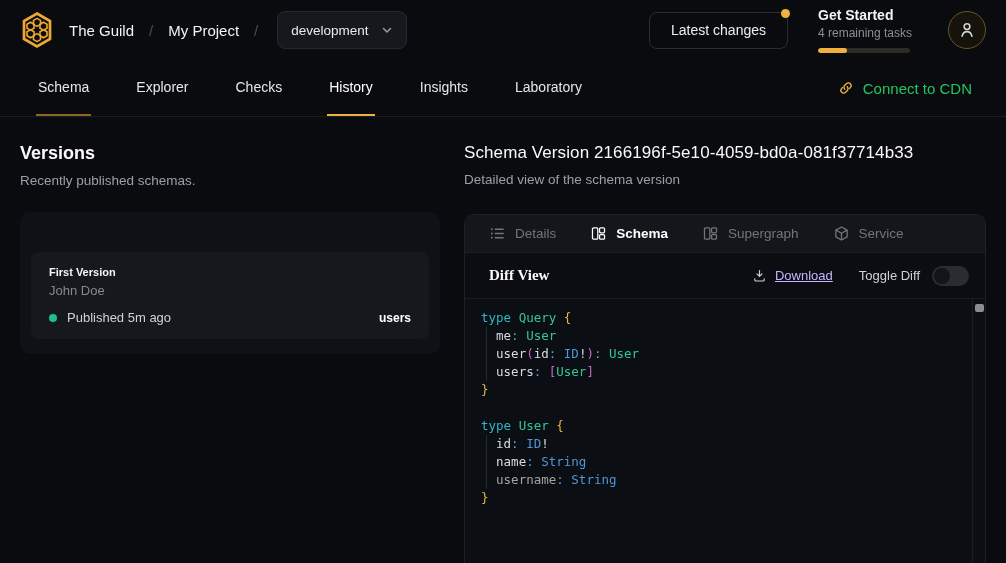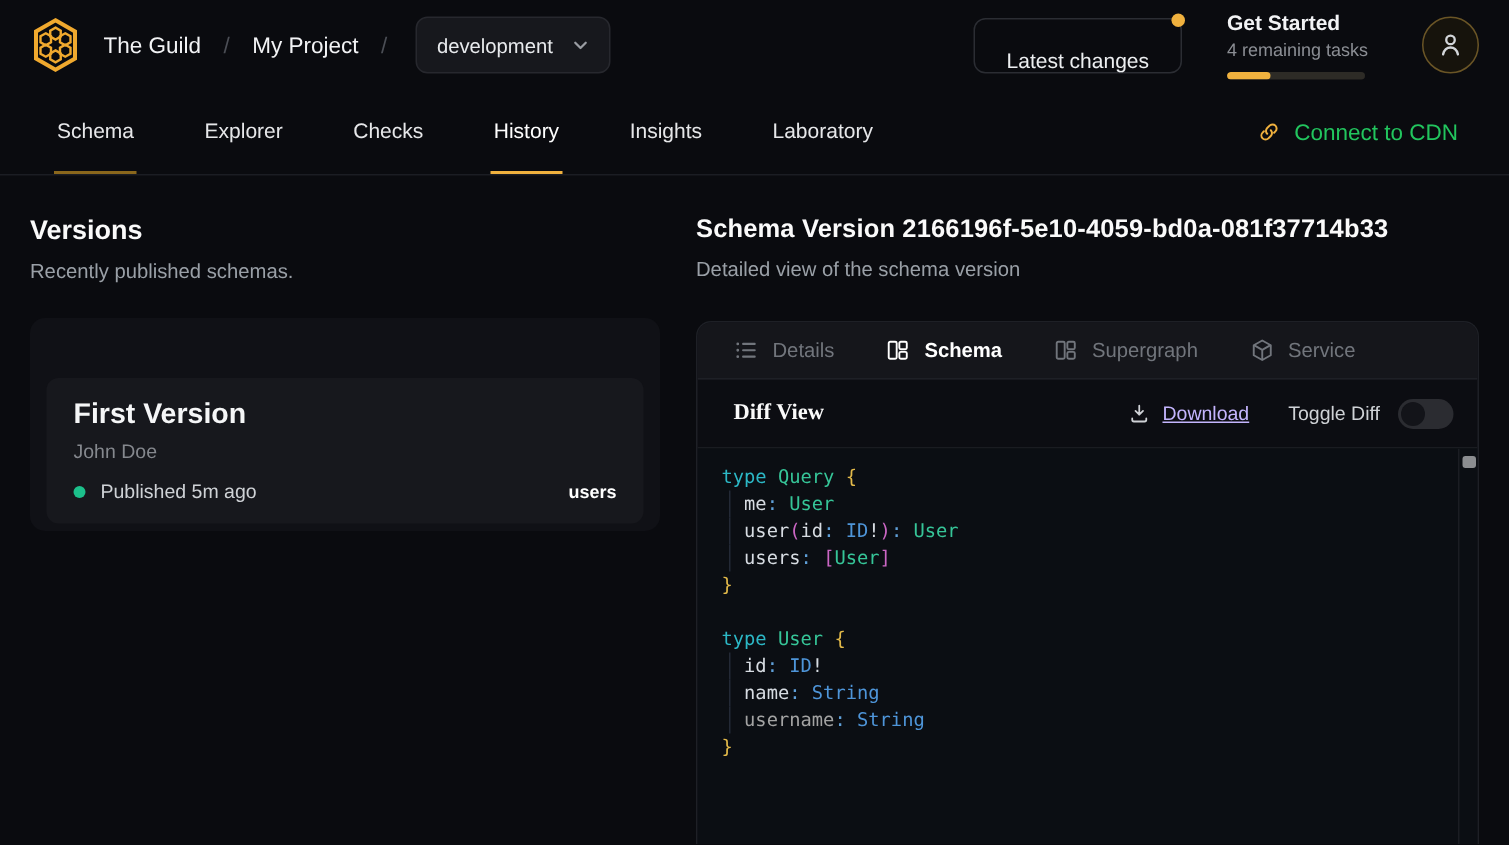--- a/index.html
+++ b/index.html
@@ -17,21 +17,21 @@
   .logo { display:flex; align-items:center; cursor:pointer; }
   .crumb { color:#f2f3f5; font-weight:500; cursor:pointer; }
   .crumb-sep { color:#4b4e55; }
   .target-select {
     margin-left:4px; height:38px; display:flex; align-items:center; gap:12px;
     background:#17181d; border:1px solid #27282e; border-radius:8px;
     padding:0 13px; font-size:13.5px; color:#e8eaed; cursor:pointer;
   }
   .header-right { margin-left:auto; display:flex; align-items:center; gap:30px; }
   .latest-btn {
-    position:relative; height:37px; padding:0 21px; display:flex; align-items:flex-end;
+    position:relative; height:37px; padding:0 21px; display:flex; align-items:center;
     border:1px solid #2b2d33; border-radius:8px; font-size:14px; color:#eceef0;
     background:transparent; cursor:pointer;
   }
   .latest-dot { position:absolute; top:-4px; right:-3px; width:9px; height:9px;
     border-radius:50%; }
   .get-started { cursor:pointer; width:100px; }
   .gs-title { font-size:14px; font-weight:600; color:#f2f3f5; }
   .gs-sub { font-size:12px; color:#8b8e94; margin-top:3px; white-space:nowrap; }
   .gs-track { margin-top:8px; height:5px; width:92px; background:#2d2b26; border-radius:3px; overflow:hidden; }
   .gs-fill { height:100%; border-radius:3px; }
@@ -49,29 +49,29 @@
     color:#22c55e; font-size:15px; font-weight:500; cursor:pointer; }
 
   
   .main { display:flex; height:446px; }
   .left-col { width:460px; flex:none; padding:26px 20px 0 20px; }
   .panel-title { font-size:18px; font-weight:700; color:#fafafa; }
   .panel-sub { font-size:13.5px; color:#9aa0a7; margin-top:9px; }
   .versions-card { margin-top:24px; background:#101116; border-radius:10px;
     padding:40px 11px 11px 11px; height:142px; }
   .version-item { background:#17181d; border-radius:8px; padding:14px 18px; cursor:pointer; }
-  .vi-name { font-size:19px; font-weight:600; color:#f5f6f7; }
+  .vi-name { font-size:11px; font-weight:600; color:#f5f6f7; }
   .vi-author { font-size:13px; color:#85888e; margin-top:5px; }
   .vi-row { display:flex; align-items:center; margin-top:12px; }
   .vi-dot { width:8px; height:8px; border-radius:50%; margin-right:10px; flex:none; }
   .vi-status { font-size:13px; color:#cfd2d6; }
   .vi-badge { margin-left:auto; font-size:12px; font-weight:700; color:#ffffff; }
 
   .right-col { flex:1; padding:26px 20px 0 4px; display:flex; flex-direction:column; }
-  .detail-title { font-size:17px; font-weight:700; color:#fafafa; letter-spacing:.1px; }
+  .detail-title { font-size:17px; font-weight:400; color:#fafafa; letter-spacing:.1px; }
   .detail-panel { margin-top:27px; flex:1; border:1px solid #1e2026; border-bottom:none;
     border-radius:10px 10px 0 0; background:#0c0d12; display:flex; flex-direction:column; overflow:hidden; }
   .detail-tabbar { height:38px; flex:none; background:#15161b; border-bottom:1px solid #1e2026;
     display:flex; align-items:center; padding:0 24px; gap:34px; }
   .detail-tab { display:flex; align-items:center; gap:9px; font-size:13.5px; color:#71757c; cursor:pointer; }
   .detail-tab.active { color:#ffffff; font-weight:600; }
   .detail-tab svg { display:block; }
   .diff-row { height:46px; flex:none; display:flex; align-items:center;
     padding:0 16px 0 24px; border-bottom:1px solid #1a1c21; }
   .diff-title { font-size:15px; font-weight:700; color:#fafafa;font-family:Liberation Serif, serif; }

